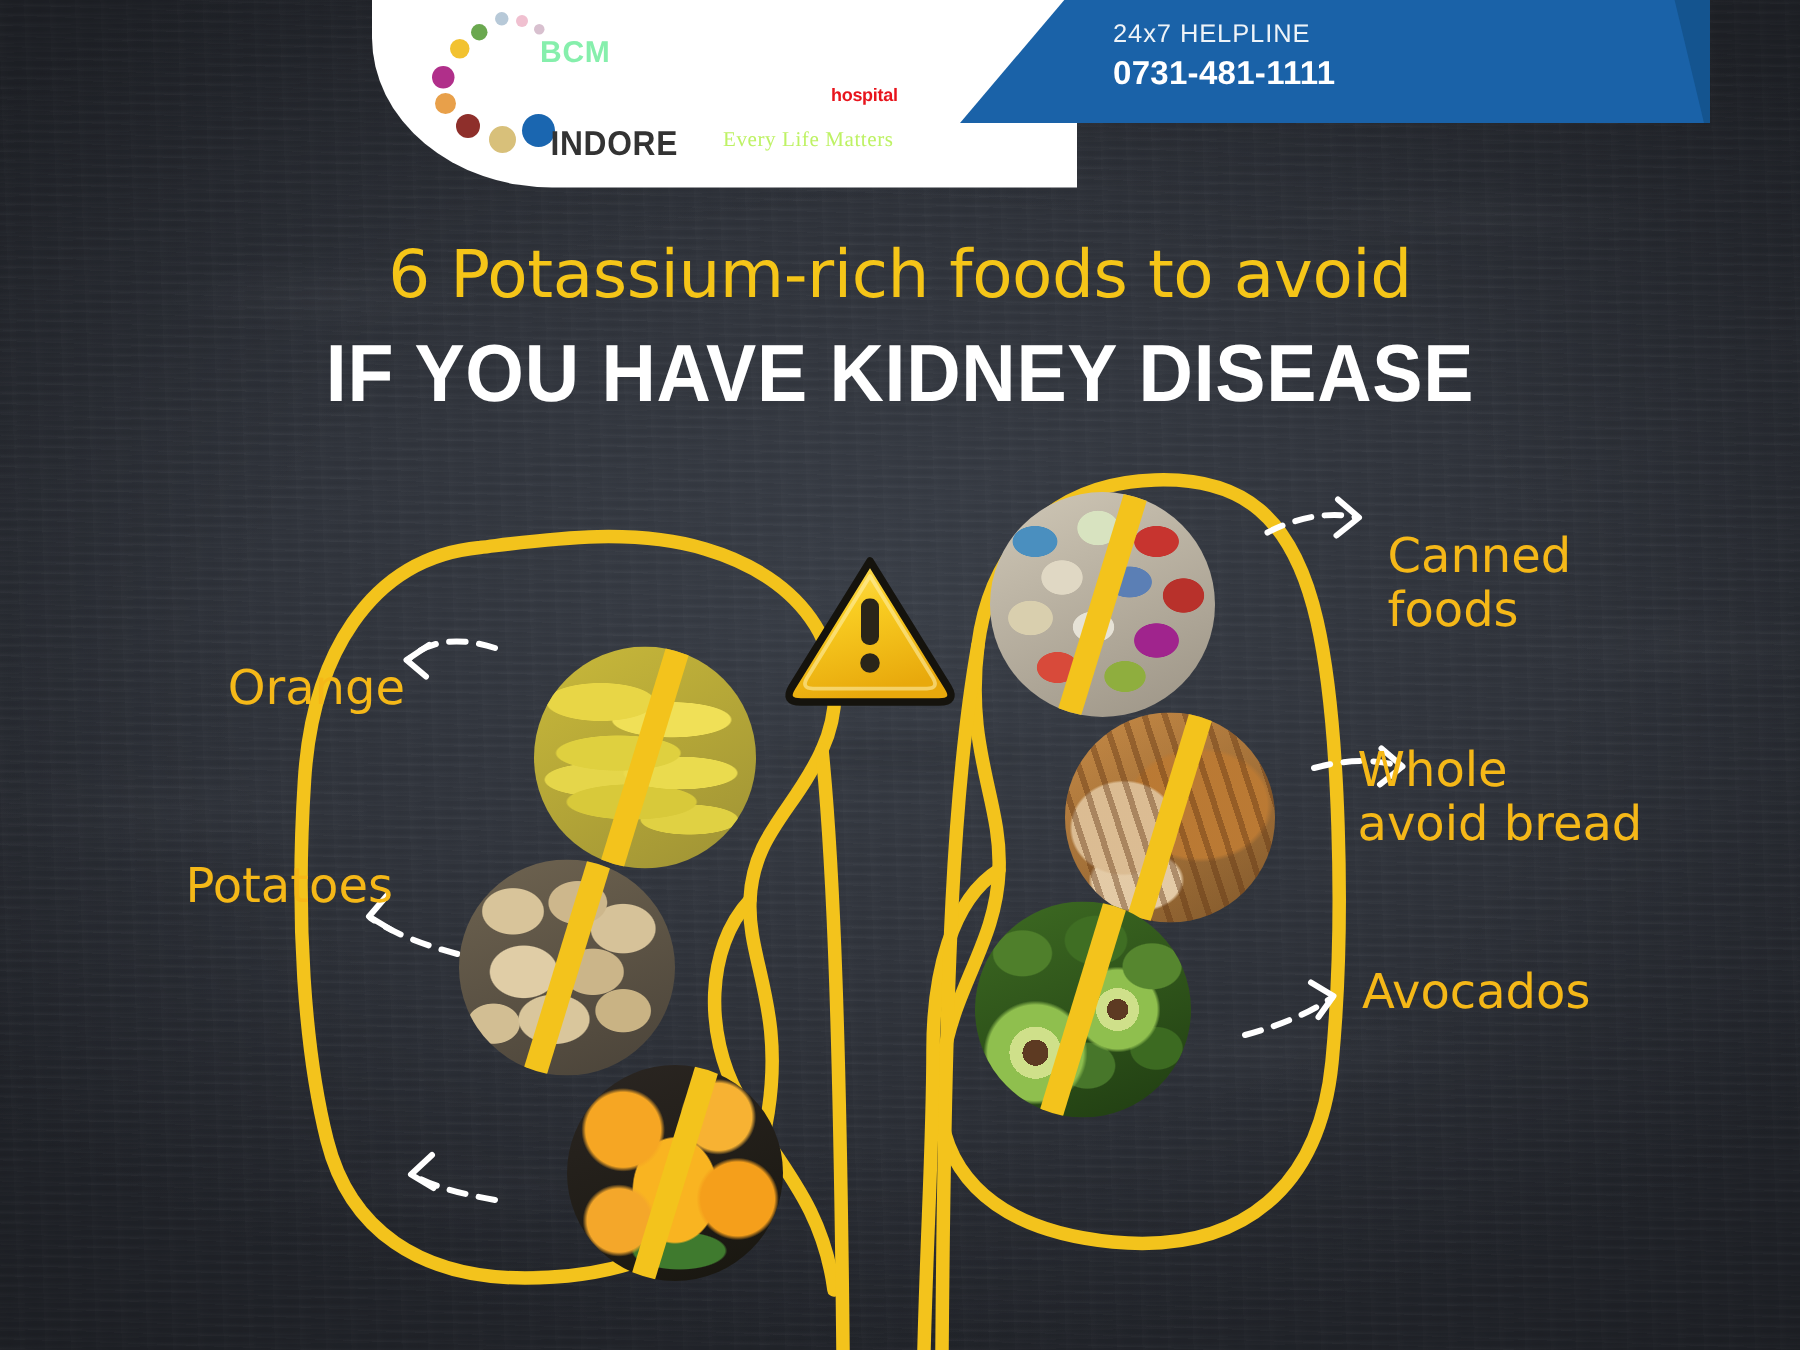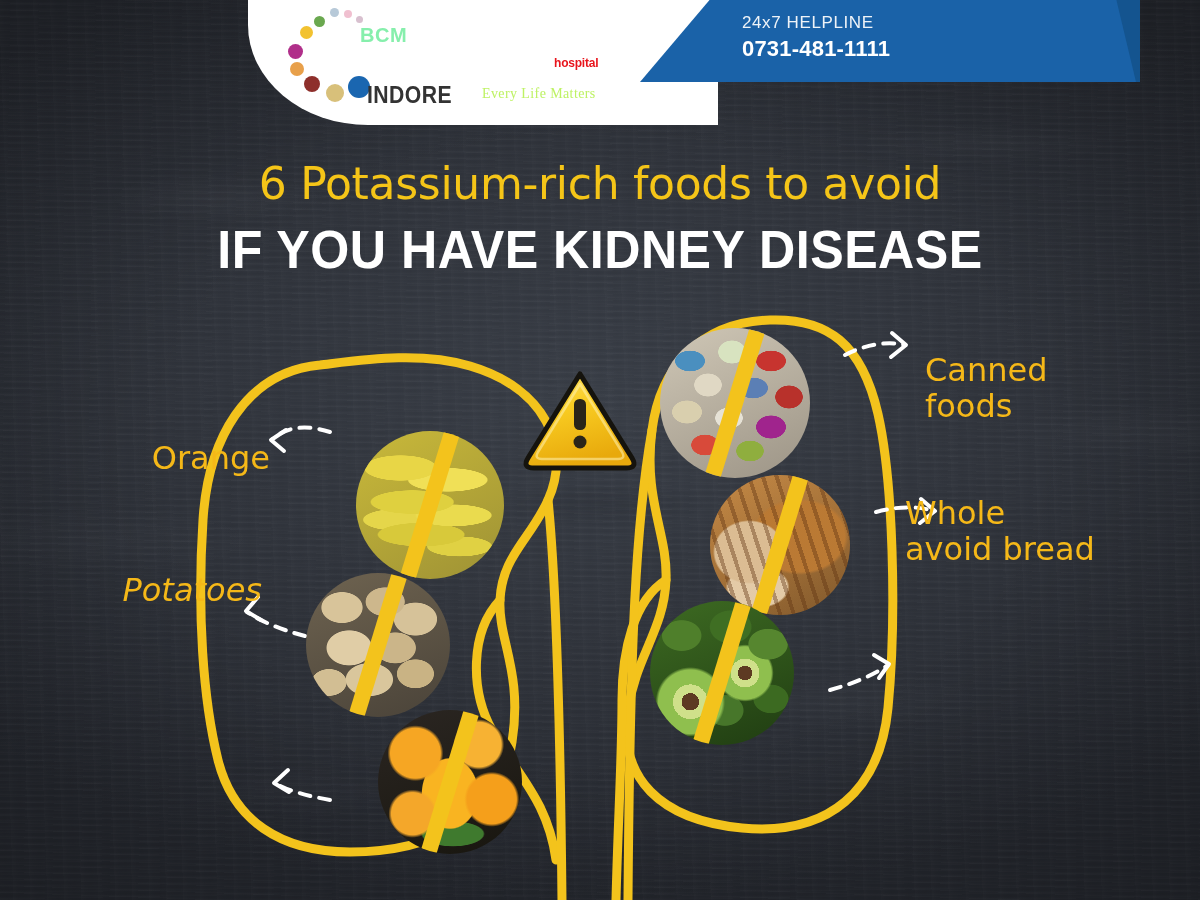--- a/index.html
+++ b/index.html
@@ -331,26 +331,27 @@
     <div class="photo ph-bread"></div>
     <div class="slash"></div>
   </div>
 
   <div class="food-img" style="left:650px; top:601px; width:144px; height:144px;">
     <div class="photo ph-avocado"></div>
     <div class="slash"></div>
   </div>
 
   <div class="flabel left" style="left:20px;  top:440px; width:250px;">Orange</div>
-  <div class="flabel left" style="left:20px;  top:572px; width:242px;font-style:italic;">Potatoes</div>
+  <div class="flabel left" style="left:20px;  top:572px; width:242px;">Potatoes</div>
 
   <div class="flabel right" style="left:925px; top:320px; width:265px;margin-top:32px;">Canned
 foods</div>
   <div class="flabel right" style="left:905px; top:495px; width:290px;">Whole
 avoid bread</div>
+  <div class="flabel right" style="left:908px; top:643px; width:280px;">Avocados</div>
 
   <div class="title1">6 Potassium-rich foods to avoid</div>
   <div class="title2">IF YOU HAVE KIDNEY DISEASE</div>
 
   <div class="header-wrap">
     <div class="header-white"></div>
     <div class="header-blue"></div>
 
     <div class="helpline-box">
       <div class="helpline-top">24x7 HELPLINE</div>

